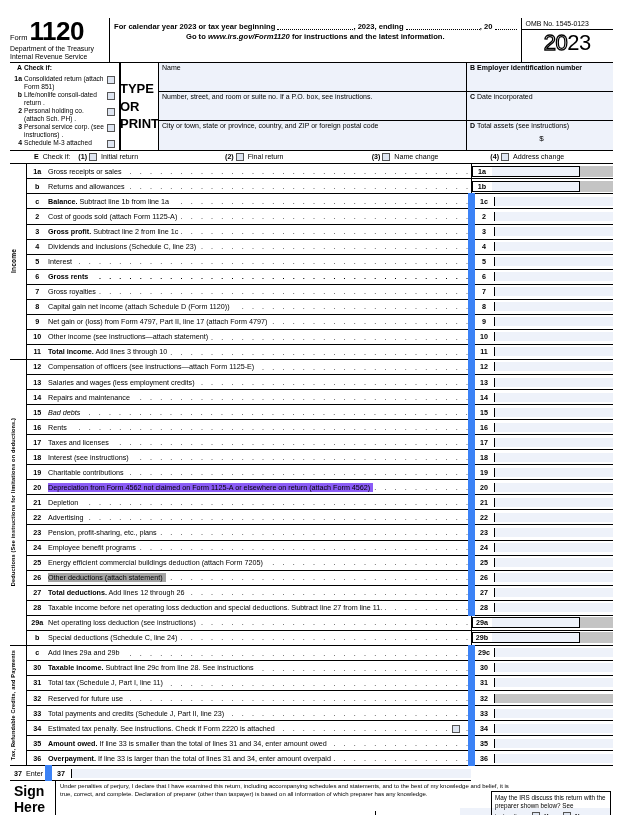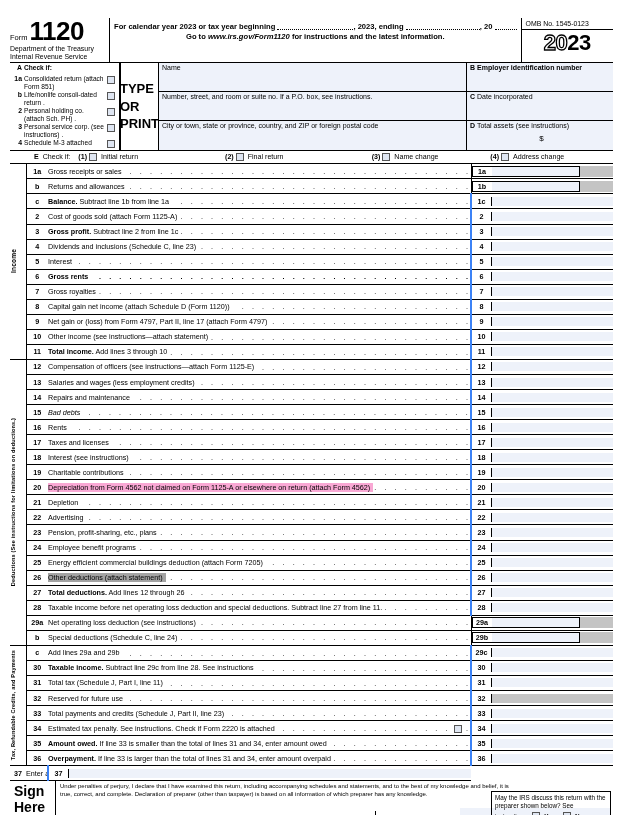--- a/index.html
+++ b/index.html
@@ -24,21 +24,21 @@
   .form-word { font-size:7.5px; display:inline-block; vertical-align:bottom; padding-bottom:2px;}
   .form-num { font-size:26px; font-weight:bold; letter-spacing:-0.5px; line-height:1; vertical-align:bottom;}
   .dept { font-size:6.9px; line-height:1.22; padding-top:1px; }
   .hdr-mid { flex:1; text-align:center; padding:1px 4px 2px 4px; border-right:1.4px solid #000;}
   .title { font-size:13.6px; font-weight:bold; line-height:1.18; letter-spacing:-0.1px;}
   .sub1 { font-size:7.6px; font-weight:bold; margin-top:2.5px; white-space:nowrap;}
   .sub2 { font-size:7.6px; font-weight:bold; margin-top:1.5px;}
   .dline { display:inline-block; border-bottom:1px dotted #000; height:8px; vertical-align:-1px; }
   .hdr-right { width:101px; text-align:center; }
   .omb { font-size:6.9px; border-bottom:1px solid #000; padding:2px 0 2px 4px; text-align:left;}
-  .yr { font-size:22px; font-weight:bold; line-height:1.08; padding-top:1px; letter-spacing:-0.5px;}
+  .yr { font-size:22px; font-weight:normal; line-height:1.08; padding-top:1px; letter-spacing:-0.5px;}
   .yr .hollow { color:#fff; -webkit-text-stroke:1.3px #000; }
 
   
   .idblk { display:flex; border-bottom:1.4px solid #000; }
   .chk-col { width:110px; border-right:1.4px solid #000; padding:1px 0 0 2px; }
   .chk-row { display:flex; align-items:flex-start; min-height:11px; }
   .chk-num { width:12px; font-size:6.9px; font-weight:bold; text-align:right; padding-right:2px; flex:none;}
   .chk-txt { flex:1; font-size:6.6px; line-height:1.2; padding-top:.2px;}
   .cbx { width:8px; height:8px; border:1px solid #555; background:#dfe6f2; flex:none; margin:1px 4px 0 2px;}
   .typeprint { width:39px; border-right:1.4px solid #000; border-left:1.4px solid #000;
@@ -61,21 +61,21 @@
   table.main { width:100%; border-collapse:collapse; table-layout:fixed; }
   table.main td { padding:0; vertical-align:middle; font-size:7.2px; }
   .vlabel { width:16px; border-right:1px solid #000; text-align:center; }
   .vlabel div { writing-mode:vertical-rl; transform:rotate(180deg);
                 font-weight:bold; font-size:6.6px; letter-spacing:.15px; white-space:nowrap;}
   .vlabel.sm div { font-size:5.6px; line-height:1.15;}
   .lnum { width:22px; text-align:center; font-weight:bold; font-size:7.2px; }
   .ldesc { padding-left:4px; position:relative; white-space:nowrap; overflow:hidden; }
   .dots { position:absolute; right:2px; bottom:2.4px; left:0; text-align:right;
           letter-spacing:3.1px; font-size:7.2px; color:#000; pointer-events:none;}
-  .amtcell { width:142px; border-left:2px solid #3b82f6; }
+  .amtcell { width:142px; border-left:7px solid #3b82f6; }
   .amtbox { display:flex; height:100%; }
   .amtkey { width:20px; border-right:1px solid #000; text-align:center; font-weight:bold;
             font-size:7.2px; display:flex; align-items:center; justify-content:center;}
   .amtval { flex:1; }
   tr.line { height:15.05px; }
   tr.line > td { border-bottom:1px solid #000; }
   .subcell { width:142px; border-left:1px solid #000; }
   .subbox { display:flex; height:100%; }
   .subkey { width:20px; border:1px solid #000; border-right:none; text-align:center;
             font-weight:bold; font-size:7.2px; display:flex; align-items:center; justify-content:center;}
@@ -423,21 +423,21 @@
           <td class="ldesc" style="position: relative;"><span style="position:relative;z-index:2;background:#fff;padding-right:3px">Charitable contributions</span><span class="dots">. . . . . . . . . . . . . . . . . . . . . . . . . . . . . . . . . . . . . . . . . . . . . . . . . . .</span></td>
           <td class="amtcell">
             <div class="amtbox">
               <div class="amtkey">19</div>
               <div class="amtval fill"></div>
             </div>
           </td>
         </tr>
         <tr class="line">
           <td class="lnum">20</td>
-          <td class="ldesc" style="position: relative;"><span style="position:relative;z-index:2;background:#f9a8d4;padding-right:3px">Depreciation from Form 4562 not claimed on Form 1125-A or elsewhere on return (attach Form 4562)</span><span class="dots">. . . . . . . . . . . . . . . . . . . . . . . . . . . . . . . . . . . . . . . . . . . . . . . . . . .</span></td>
+          <td class="ldesc" style="position: relative;"><span style="position:relative;z-index:2;background:#8b5cf6;padding-right:3px">Depreciation from Form 4562 not claimed on Form 1125-A or elsewhere on return (attach Form 4562)</span><span class="dots">. . . . . . . . . . . . . . . . . . . . . . . . . . . . . . . . . . . . . . . . . . . . . . . . . . .</span></td>
           <td class="amtcell">
             <div class="amtbox">
               <div class="amtkey">20</div>
               <div class="amtval fill"></div>
             </div>
           </td>
         </tr>
         <tr class="line">
           <td class="lnum">21</td>
           <td class="ldesc" style="position: relative;"><span style="position:relative;z-index:2;background:#fff;padding-right:3px">Depletion</span><span class="dots">. . . . . . . . . . . . . . . . . . . . . . . . . . . . . . . . . . . . . . . . . . . . . . . . . . .</span></td>

